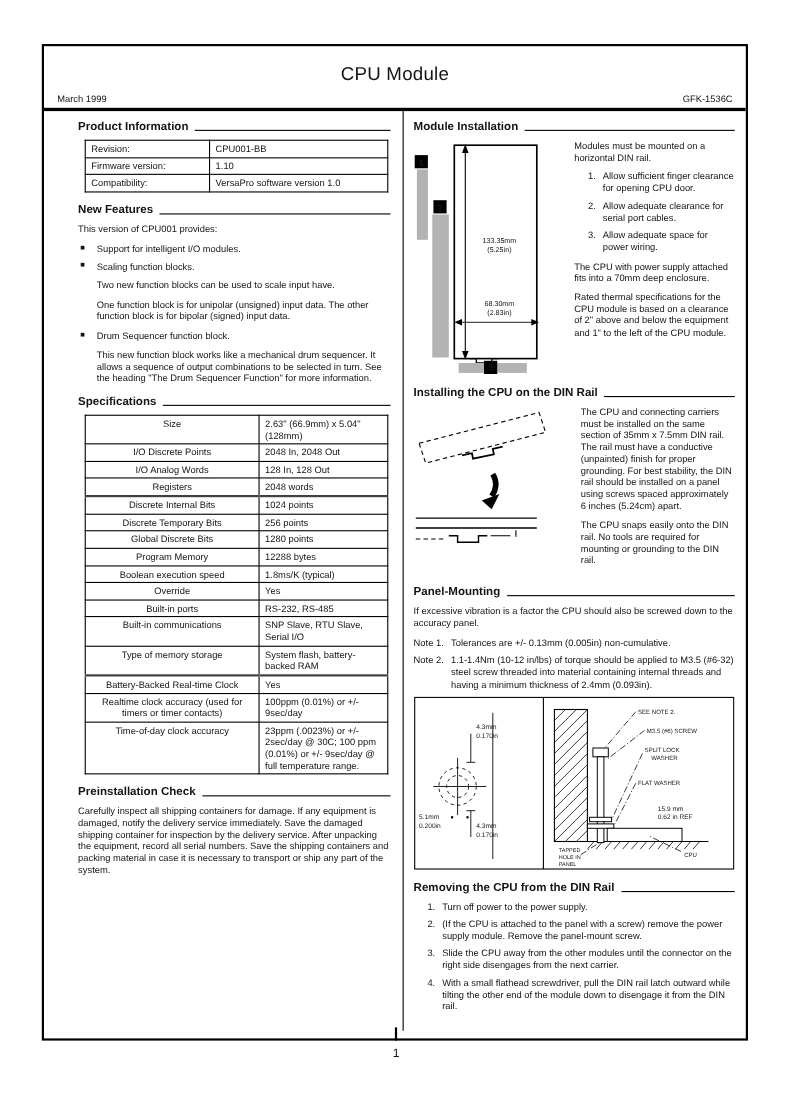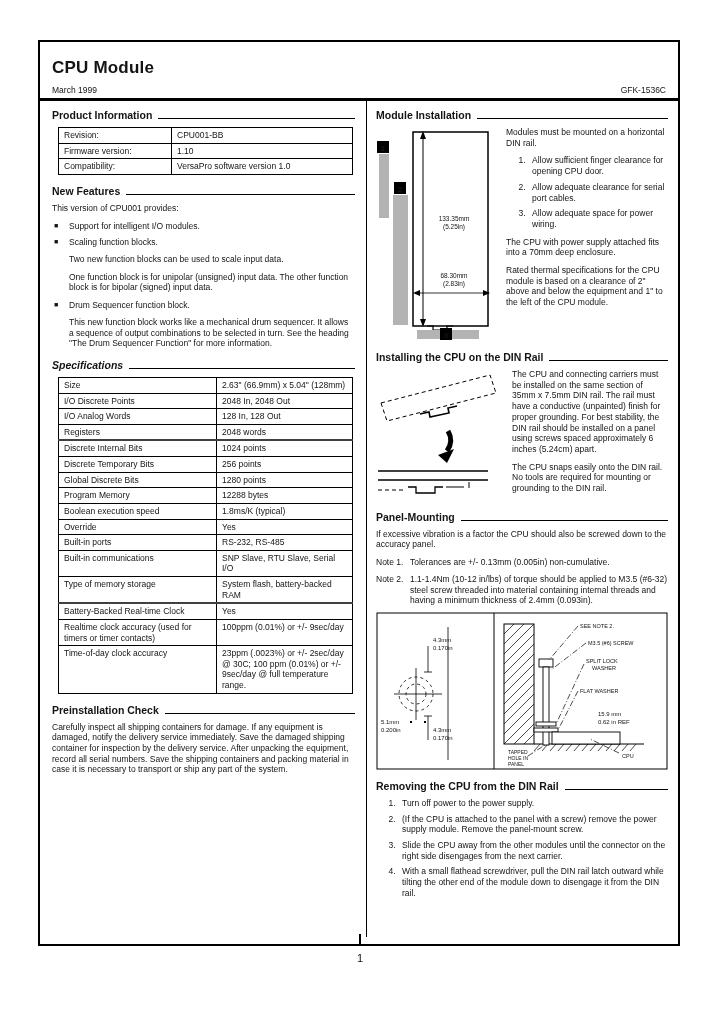--- a/index.html
+++ b/index.html
@@ -7,49 +7,49 @@
     width:720px;height:1012px;position:relative;background:#fff;
     font-family:"Liberation Sans", sans-serif;color:#141414;
     -webkit-font-smoothing:antialiased;
   }
   .page{
     position:absolute;left:38px;top:40px;width:642px;height:906px;
     border:2px solid #000;box-sizing:border-box;background:#fff;overflow:hidden;
   }
   
   .hdr{padding:16px 12px 0 12px;border-bottom:3px solid #000;}
-  .hdr-title{text-align:left;font-size:17px;font-weight:bold;letter-spacing:.2px;}
+  .hdr-title{text-align:center;font-size:17px;font-weight:normal;letter-spacing:.2px;}
   .hdr-meta{display:flex;justify-content:space-between;font-size:8.5px;margin:7px 0 3px 0;}
   
   .cols{display:flex;height:calc(100% - 66px);}
-  .col-left{width:331px;box-sizing:border-box;padding:6px 11px 0 12px;}
+  .col-left{width:331px;box-sizing:border-box;padding:6px 11px 0 12px;margin-left:19px;}
   .col-right{flex:1;border-left:1px solid #000;box-sizing:border-box;padding:6px 10px 0 9px;}
   
   .sec-head{display:flex;align-items:flex-end;margin:10px 0 6px 0;}
   .sec-head:first-child{margin-top:2px;}
   .sh-txt{font-size:10.5px;font-weight:bold;white-space:nowrap;}
-  .sh-txt.it{font-style:italic;}
+  .sh-txt.it{}
   .sh-rule{flex:1;border-bottom:1px solid #000;margin-left:6px;margin-bottom:2px;min-width:10px;}
   
   p.body{font-size:8.5px;line-height:1.26;margin:0 0 7px 0;}
   .ind{margin-left:17px !important;}
   .bullet{display:flex;font-size:8.5px;line-height:1.26;margin:0 0 6px 2px;}
   .bmark{width:15px;flex:0 0 15px;font-size:7px;padding-top:1px;}
   
   table{border-collapse:collapse;width:100%;table-layout:fixed;padding-left:47px;}
   td{border:1px solid #000;padding:2px 5px;font-size:8.5px;line-height:1.25;vertical-align:top;word-wrap:break-word;}
   .tbl{border:1.5px solid #000;margin:2px 0 4px 6px;width:calc(100% - 8px);}
   tr.thick td{border-bottom:2px solid #404040;}
   .pi-lab{width:102px;}
-  .sp-lab{width:147px;}
+  .sp-lab{width:147px;text-align:center;}
   
   ol{margin:0 0 7px 0;padding-left:22px;font-size:8.5px;line-height:1.26;}
   ol li{margin-bottom:5px;padding-left:4px;}
   
-  .fig-flex{display:flex;gap:8px;margin-bottom:4px;}
+  .fig-flex{display:flex;gap:24px;margin-bottom:4px;}
   .fig-flex .txt{flex:1;}
   .fig-flex p{font-size:8.5px;line-height:1.26;margin:0 0 7px 0;}
   svg text{font-family:"Liberation Sans",sans-serif;fill:#141414;}
   .note{display:flex;font-size:8.5px;line-height:1.26;margin:0 0 6px 0;}
   .note-lab{flex:0 0 34px;}
   .panel-fig{display:block;margin:4px auto 6px auto;}
   
   .fold-tick{position:absolute;left:359px;top:934px;width:2px;height:12px;background:#000;}
   .page-num{position:absolute;top:952px;left:0;width:720px;text-align:center;font-size:11px;}
 </style>
@@ -97,21 +97,21 @@
       </div>
       <p class="body">This version of CPU001 provides:</p>
       <div class="bullet">
         <span class="bmark">■</span>
         <span>Support for intelligent I/O modules.</span>
       </div>
       <div class="bullet">
         <span class="bmark">■</span>
         <span>Scaling function blocks.</span>
       </div>
-      <p class="body ind">Two new function blocks can be used to scale input data.</p>
+      <p class="body ind">Two new function blocks can be used to scale input have.</p>
       <p class="body ind">One function block is for unipolar (unsigned) input data. The other function block is for bipolar (signed) input data.</p>
       <div class="bullet">
         <span class="bmark">■</span>
         <span>Drum Sequencer function block.</span>
       </div>
       <p class="body ind">This new function block works like a mechanical drum sequencer. It allows a sequence of output combinations to be selected in turn. See the heading "The Drum Sequencer Function" for more information.</p>
 
       <div class="sec-head">
         <span class="sh-txt it">Specifications</span>
           <span class="sh-rule"></span>

